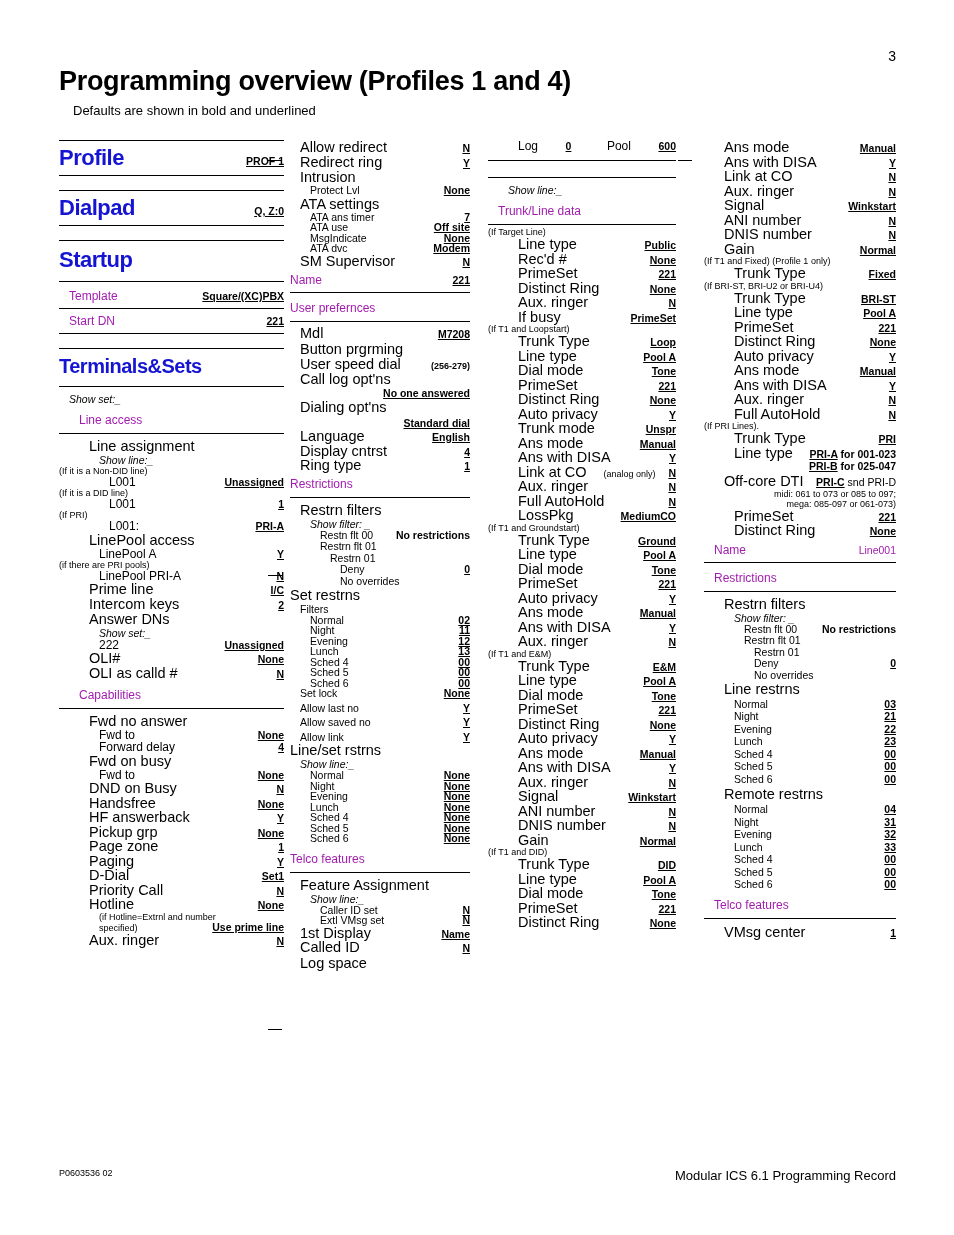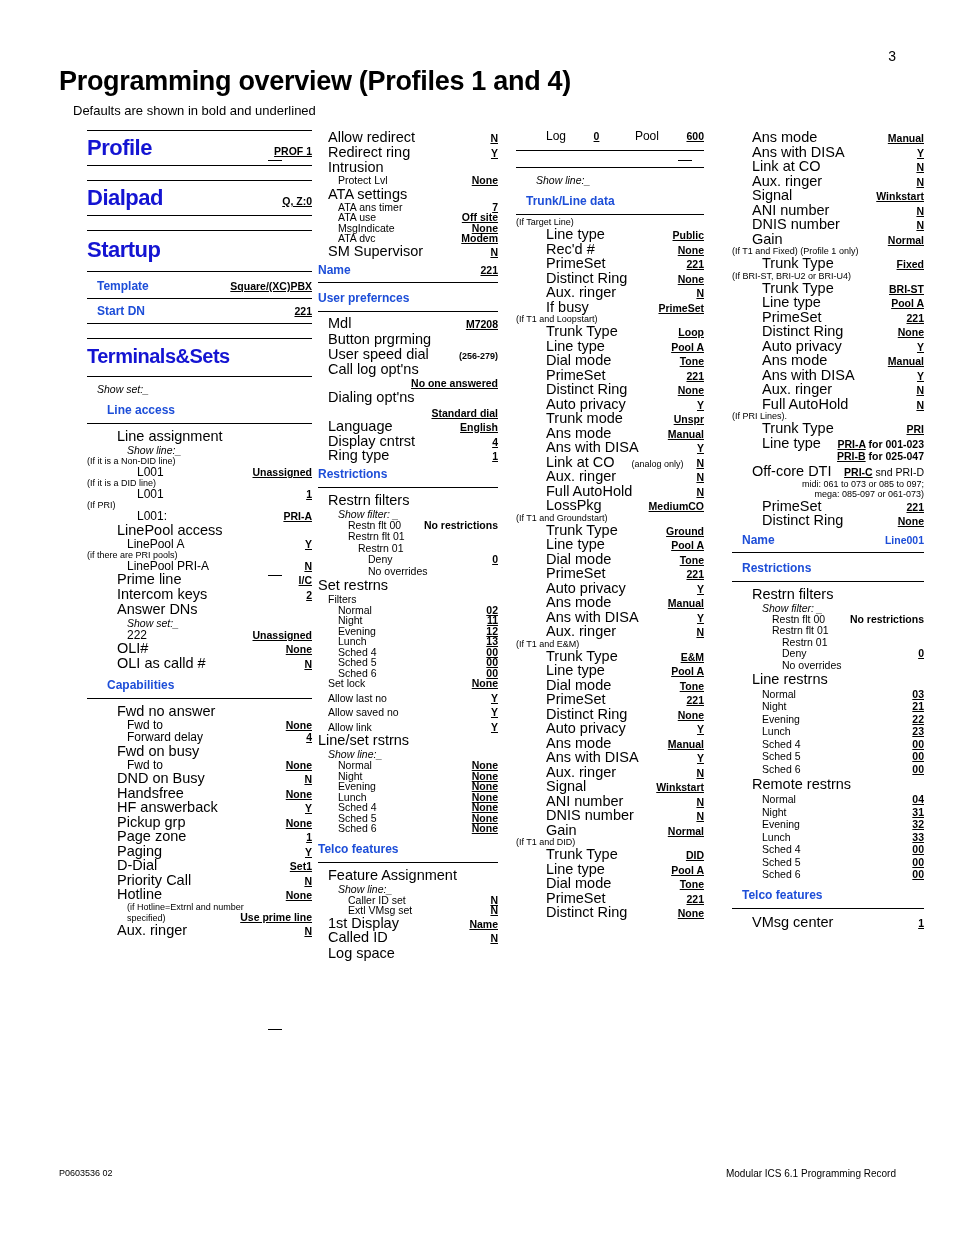--- a/index.html
+++ b/index.html
@@ -21,21 +21,21 @@
   .title {
     position:absolute; left:59px; top:66px;
     font-size:27px; font-weight:bold; letter-spacing:-0.3px;
   }
   .subtitle {
     position:absolute; left:73px; top:103px;
     font-size:13px;
   }
 
   
-  .col { position:absolute; top:130px;margin-left:28px; }
+  .col { position:absolute; top:140px; }
   #col1 { left:59px;  width:225px; }
   #col2 { left:290px; width:180px; }
   #col3 { left:488px; width:188px; }
   #col4 { left:704px; width:192px; }
 
   
   .row {
     display:flex; align-items:baseline;
     justify-content:space-between;
     line-height:1.0;
@@ -47,21 +47,21 @@
   
   .t-big   { font-size:14.5px; }
   .t-med   { font-size:12px; }
   .t-sm    { font-size:10.5px; }
   .t-xs    { font-size:9px; }
 
   .bold-u  { font-weight:bold; text-decoration:underline; }
   .boldonly{ font-weight:bold; }
   .italic  { font-style:italic; }
   .h-blue  {
-    color:#1d4ed8; font-weight:bold;
+    color:#a21caf; font-weight:normal;
   }
 
   
   .disp {
     color:#1414d2; font-weight:bold;
     font-size:22px; letter-spacing:-0.5px;
   }
   .disp-sm { font-size:20px; }
 
   
@@ -81,21 +81,21 @@
   .gap6 { height:6px; }
   .gap8 { height:8px; }
   .gap14{ height:14px; }
 
   .cond { font-size:9px; }
 
   .valonly { text-align:right; }
 
   
   .footer-left  { position:absolute; left:59px;  top:1168px; font-size:9px; }
-  .footer-right { position:absolute; right:58px; top:1168px; font-size:10px; }
+  .footer-right { position:absolute; right:58px; top:1168px; font-size:13px; }
 
   
   .dash {
     position:absolute; width:14px; border-top:1.3px solid #000;
   }
 </style>
 </head>
 <body>
 
 <div class="page">

